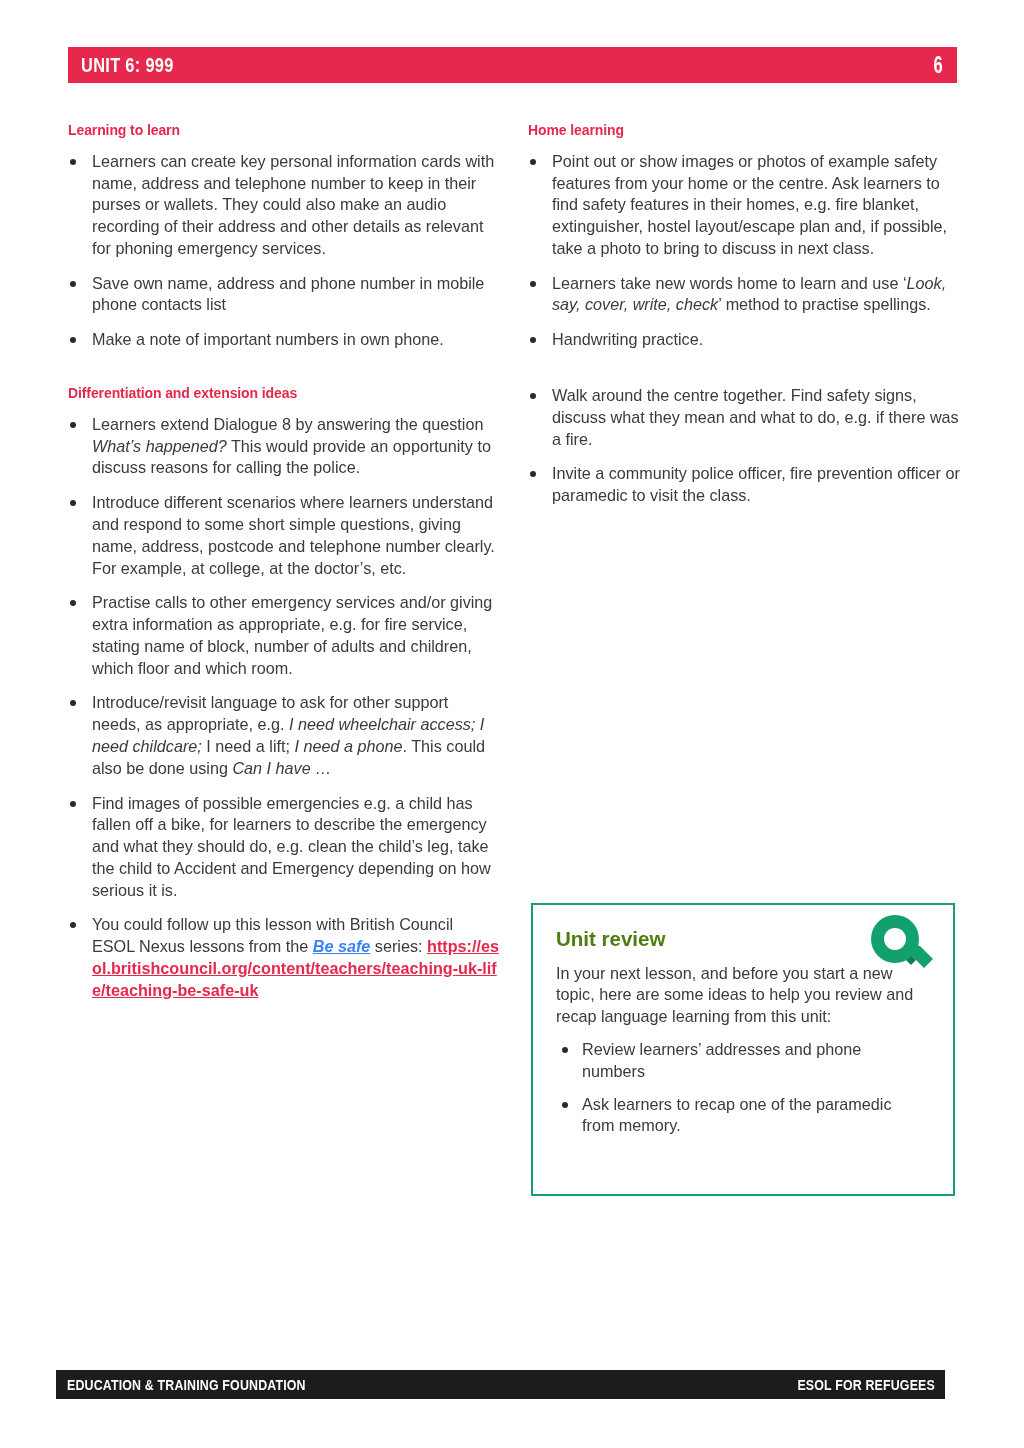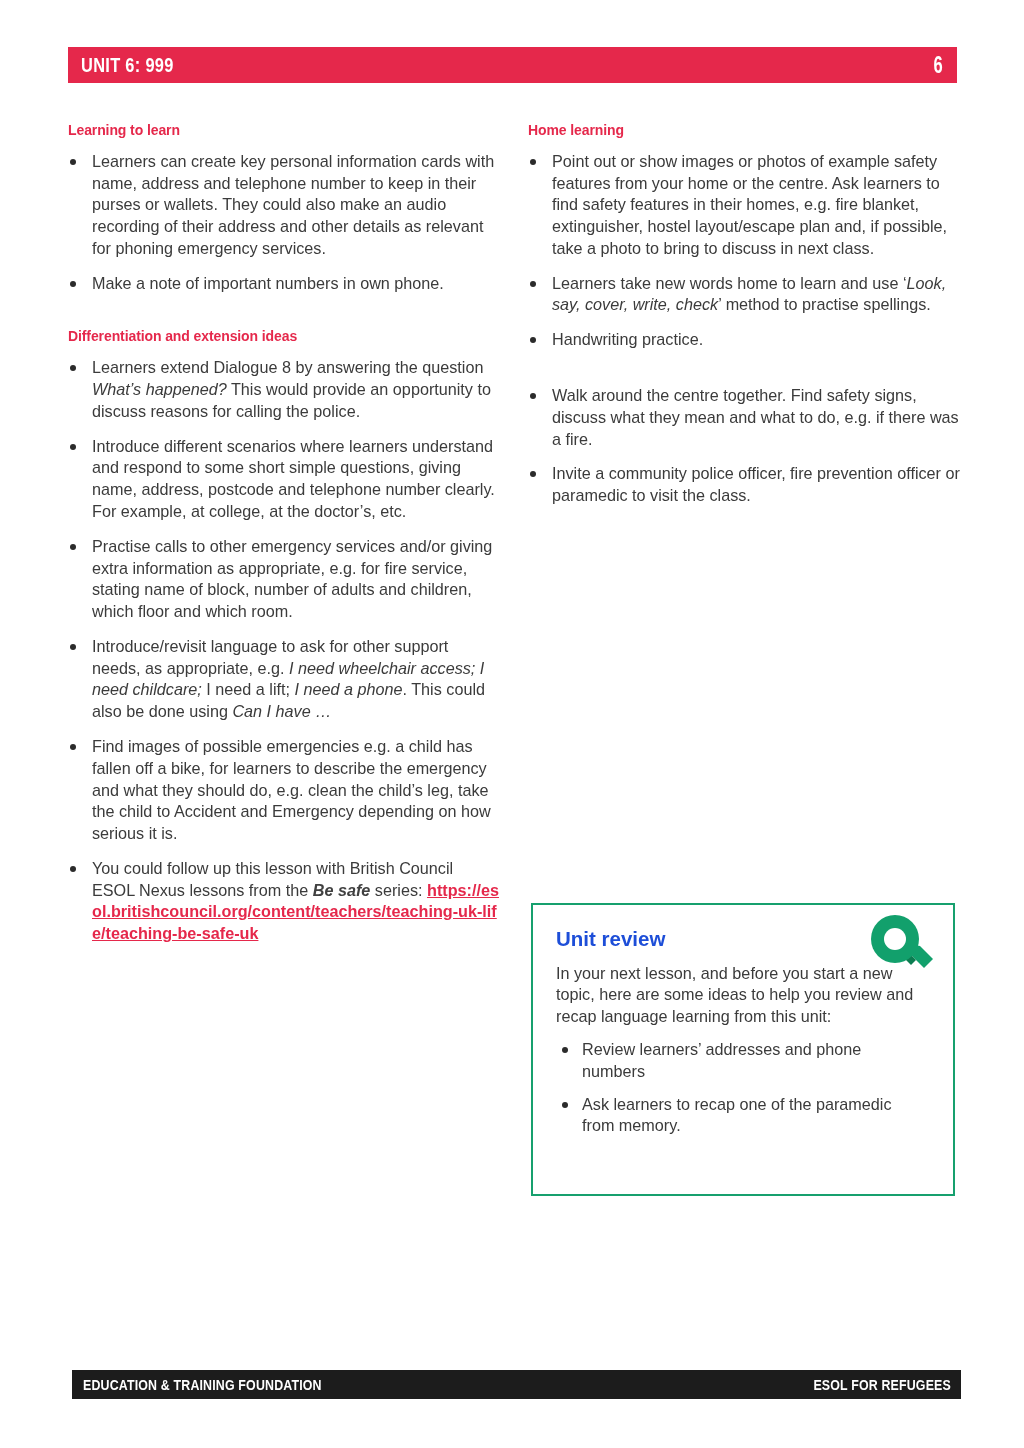--- a/index.html
+++ b/index.html
@@ -105,44 +105,45 @@
 
   i, em { font-style: italic; }
 
   .link-red {
     color: #e5284b;
     font-weight: bold;
     text-decoration: underline;
     word-break: break-all;
   }
   .be-safe {
-    color: #404040;
+    color: #3b82f6;
     font-weight: bold;
     font-style: italic;
+    text-decoration: underline;
   }
 
   
   .unit-review {
     position: absolute;
     left: 531px;
     top: 903px;
     width: 424px;
     height: 293px;
     border: 2px solid #16a06e;
     box-sizing: border-box;
     background: #ffffff;
   }
   .unit-review-inner {
     padding: 22px 26px 0 23px;
     position: relative;
     height: 100%;
     box-sizing: border-box;
   }
   .unit-review h3 {
-    color: #1d4ed8;
+    color: #4d7c0f;
     font-size: 20.5px;
     font-weight: bold;
     margin: 0 0 11px 0;
     line-height: 1.2;
   }
   .unit-review p.intro {
     margin: 0 0 11px 0;
     font-size: 16.2px;
     line-height: 1.345;
     color: #3b3b3b;
@@ -158,21 +159,21 @@
     position: absolute;
     right: 14px;
     top: 6px;
     width: 72px;
     height: 72px;
   }
 
   
   .footer-bar {
     position: absolute;
-    left: 72px;
+    left: 56px;
     top: 1370px;
     width: 889px;
     height: 29px;
     background: #1c1c1c;
     display: flex;
     align-items: center;
     justify-content: space-between;
     box-sizing: border-box;
     padding: 0 10px 0 11px;
   }
@@ -205,20 +206,21 @@
   <div class="header-bar">
     <div class="header-title">UNIT 6: 999</div>
     <div class="header-page">6</div>
   </div>
 
   <div class="col col-left">
     <div class="section">
       <h2 class="section-heading">Learning to learn</h2>
       <ul class="bullets">
         <li>Learners can create key personal information cards with name, address and telephone number to keep in their purses or wallets. They could also make an audio recording of their address and other details as relevant for phoning emergency services.</li>
+        <li>Save own name, address and phone number in mobile phone contacts list</li>
         <li>Make a note of important numbers in own phone.</li>
       </ul>
     </div>
 
     <div class="section">
       <h2 class="section-heading">Differentiation and extension ideas</h2>
       <ul class="bullets">
         <li><span>Learners extend Dialogue 8 by answering the question </span><i>What’s happened?</i><span> This would provide an opportunity to discuss reasons for calling the police.</span></li>
         <li><span>Introduce different scenarios where learners understand and respond to some short simple questions, giving name, address, postcode and telephone number clearly. For example, at college, at the doctor’s, etc.</span></li>
         <li><span>Practise calls to other emergency services and/or giving extra information as appropriate, e.g. for fire service, stating name of block, number of adults and children, which floor and which room.</span></li>

